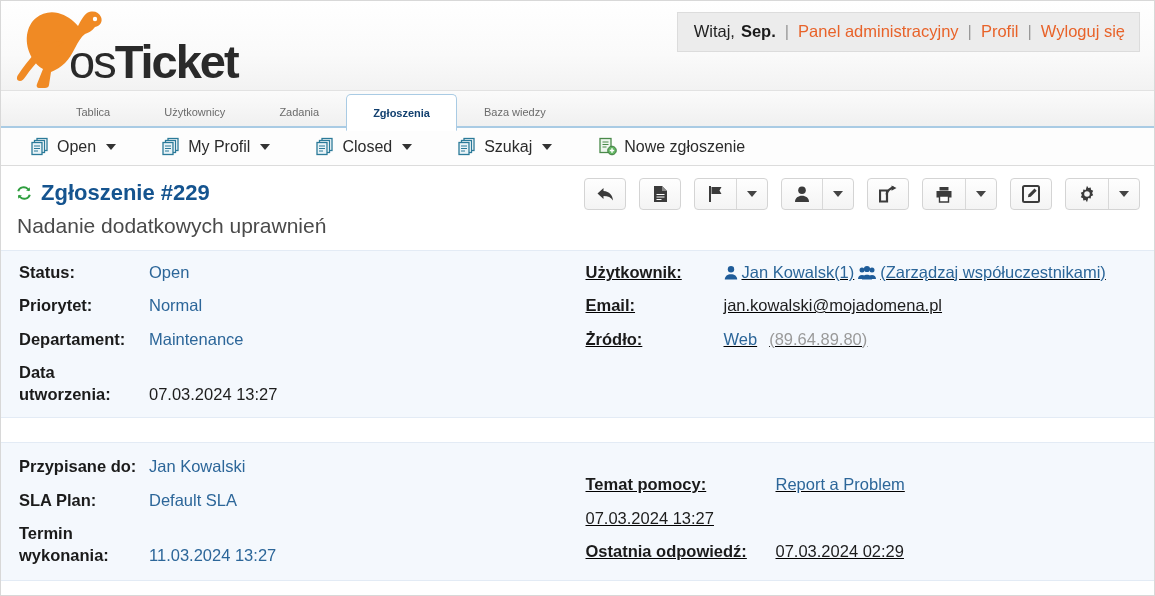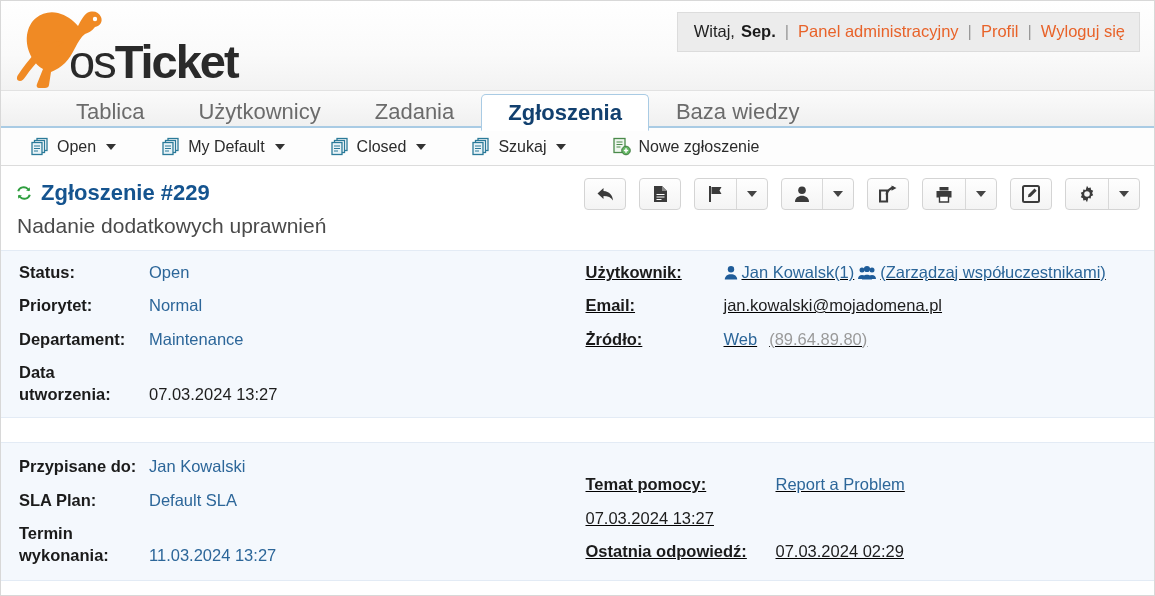--- a/index.html
+++ b/index.html
@@ -52,21 +52,21 @@
   
   .tabbar {
     height: 37px; position: relative;
     background: linear-gradient(to bottom,#fbfbfb 0%, #f0f0f0 100%);
     border-bottom: 2px solid #a9cbe4;
     display: flex; align-items: stretch;
     padding-left: 48px;
   }
   .tab {
     padding: 0 26px; display: flex; align-items: center;
-    font-size: 22px; color: #6b6b6b;
+    font-size: 11px; color: #6b6b6b;
     position: relative; top: 3px;
     border: 1px solid transparent;
     cursor: pointer;
   }
   .tab.active {
     background: #ffffff; color: #12406f; font-weight: bold;
     border: 1px solid #a9cbe4; border-bottom-color: #ffffff;
     border-radius: 5px 5px 0 0;
     margin-bottom: -2px; z-index: 2;
   }
@@ -213,21 +213,21 @@
       <span>Open</span>
       <span class="caret"></span>
     </div>
     <div class="subitem">
       <svg width="19" height="19" viewBox="0 0 19 19">
         <rect x="6" y="1.5" width="10" height="12" fill="#fff" stroke="#2b7a99" stroke-width="1.3"></rect>
         <rect x="3.5" y="3.5" width="10" height="12" fill="#fff" stroke="#2b7a99" stroke-width="1.3"></rect>
         <rect x="1" y="5.5" width="10" height="12" fill="#e8f3f7" stroke="#2b7a99" stroke-width="1.3"></rect>
         <path d="M3 9h6M3 11.5h6M3 14h4" stroke="#2b7a99" stroke-width="1.1"></path>
       </svg>
-      <span>My Default</span>
+      <span>My Profil</span>
       <span class="caret"></span>
     </div>
     <div class="subitem">
       <svg width="19" height="19" viewBox="0 0 19 19">
         <rect x="6" y="1.5" width="10" height="12" fill="#fff" stroke="#2b7a99" stroke-width="1.3"></rect>
         <rect x="3.5" y="3.5" width="10" height="12" fill="#fff" stroke="#2b7a99" stroke-width="1.3"></rect>
         <rect x="1" y="5.5" width="10" height="12" fill="#e8f3f7" stroke="#2b7a99" stroke-width="1.3"></rect>
         <path d="M3 9h6M3 11.5h6M3 14h4" stroke="#2b7a99" stroke-width="1.1"></path>
       </svg>
       <span>Closed</span>

